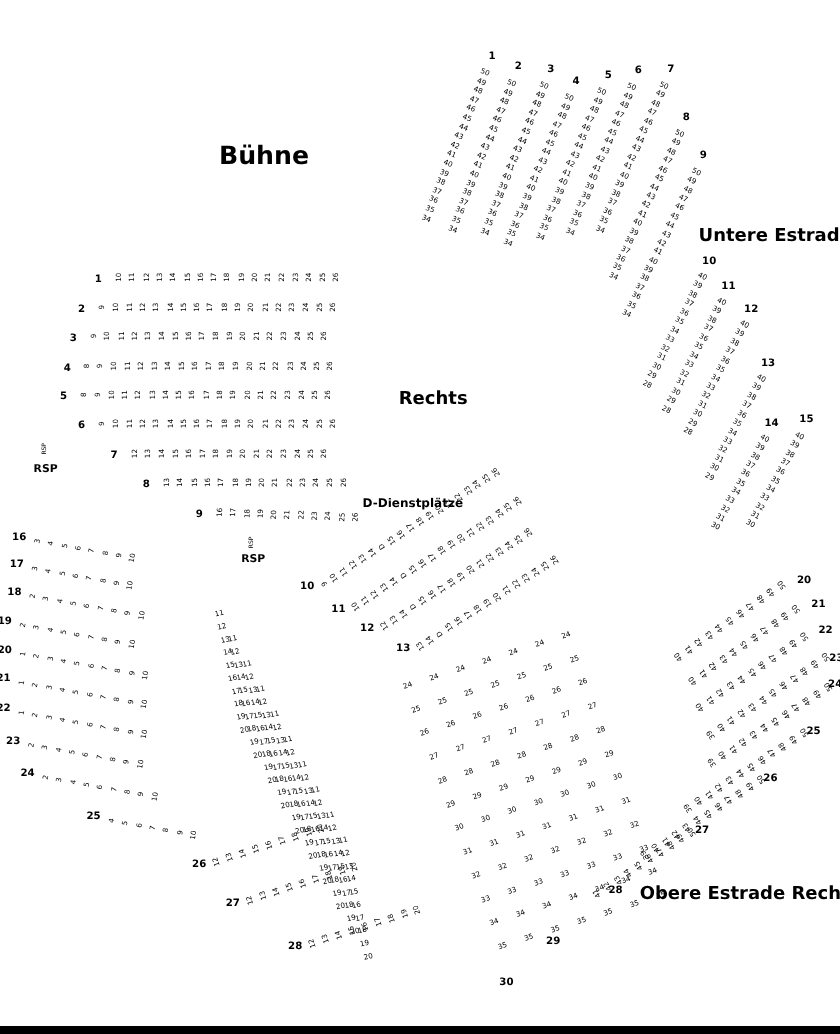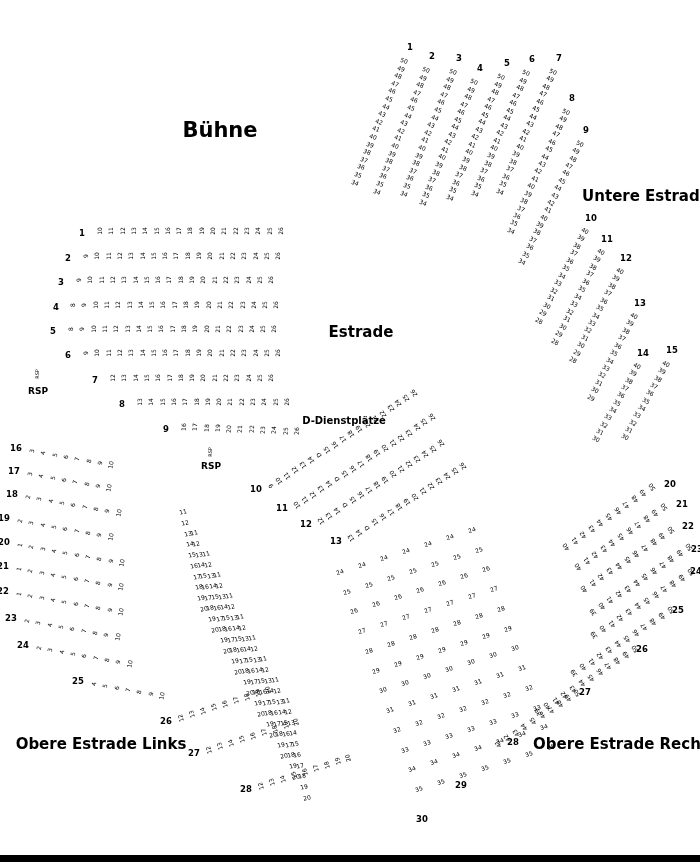--- a/index.html
+++ b/index.html
@@ -42,25 +42,24 @@
     background: #000000;
   }
 </style>
 </head>
 <body>
 
 <div class="wrap">
 
   <div class="sec-label" style="left:220px; top:130px; font-size:21px;">Bühne</div>
 
-  <div class="sec-label" style="left:361px; top:332px; font-size:15px;">Estrade</div>
+  <div class="sec-label" style="left:361px; top:332px; font-size:15px;">Rechts</div>
 
   <div class="sec-label" style="left:646px; top:196px; font-size:15px;">Untere Estrade</div>
 
-  <div class="sec-label" style="left:101px; top:744px; font-size:15px;">Obere Estrade Links</div>
 
   <div class="sec-label" style="left:625px; top:744px; font-size:15px;">Obere Estrade Rechts</div>
 
   <div class="sec-label" style="left:344px; top:420px; font-size:10px;">D-Dienstplätze</div>
 
   <div class="sec-label" style="left:38px; top:391px; font-size:9px;">RSP</div>
 
   <div class="sec-label" style="left:211px; top:466px; font-size:9px;">RSP</div>
 
   <div class="seat rsp-seat" style="left:37px; top:374px; transform:translate(-50%,-50%) rotate(-90deg);">RSP</div>

